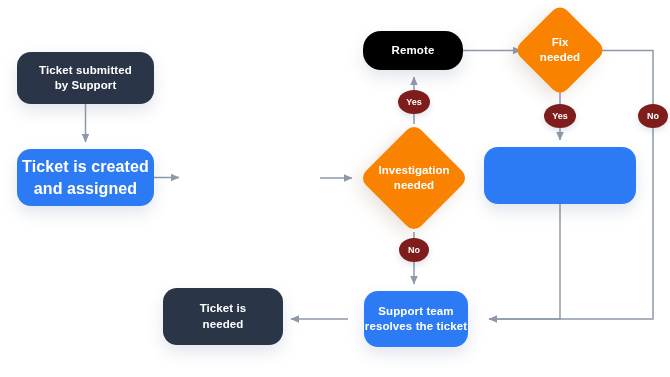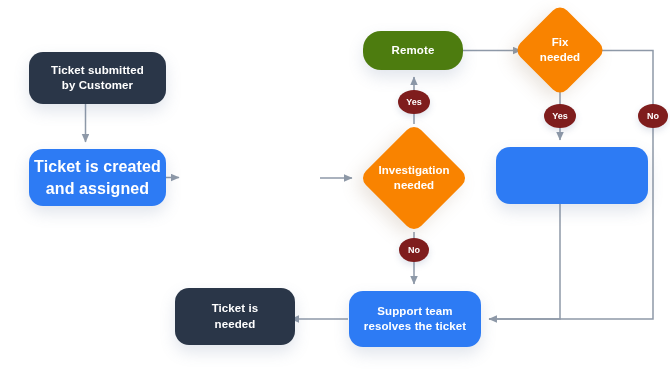--- a/index.html
+++ b/index.html
@@ -33,31 +33,30 @@
     text-align: center;
     color: #ffffff;
     font-weight: bold;
     letter-spacing: 0.1px;
     line-height: 1.32;
     z-index: 3;
   }
   .node-box {
     border-radius: 14px;
     box-shadow: 0 7px 16px rgba(90, 110, 150, 0.18);
-    margin-left: 12px;
   }
   .node-box.dark {
     background: #2a3648;
   }
   .node-box.blue {
     background: #2d7bf4;
   }
   .node-pill {
     border-radius: 18px;
-    background: #4d7c0f;
+    background: #000000;
     box-shadow: 0 7px 16px rgba(90, 110, 150, 0.18);
   }
   .node-diamond-wrap {
     position: absolute;
     z-index: 3;
   }
   .node-diamond-shape {
     position: absolute;
     left: 50%;
     top: 50%;
@@ -129,21 +128,21 @@
 
       <path d="M414,232 L414,284" marker-end="url(#arrow)"></path>
 
       <path d="M348,319 L291,319" marker-end="url(#arrow)"></path>
     </g>
   </svg>
 
   <div class="node node-box dark" style="left:17px; top:52px; width:137px; height:52px; font-size:11.5px;">
     <div>
       <span>Ticket submitted</span><br>
-      <span>by Customer</span>
+      <span>by Support</span>
     </div>
   </div>
 
   <div class="node node-box blue" style="left:17px; top:149px; width:137px; height:57px; font-size:16px;">
     <div>
       <span>Ticket is created</span><br>
       <span>and assigned</span>
     </div>
   </div>
 
@@ -171,21 +170,21 @@
       </div>
     </div>
   </div>
 
   <div class="node node-box blue" style="left:484px; top:147px; width:152px; height:57px; font-size:11.5px;">
     <div>
       <br>
     </div>
   </div>
 
-  <div class="node node-box blue" style="left:337px; top:291px; width:132px; height:56px; font-size:11.5px;">
+  <div class="node node-box blue" style="left:364px; top:291px; width:104px; height:56px; font-size:11.5px;">
     <div>
       <span>Support team</span><br>
       <span>resolves the ticket</span>
     </div>
   </div>
 
   <div class="node node-box dark" style="left:163px; top:288px; width:120px; height:57px; font-size:11.5px;">
     <div>
       <span>Ticket is</span><br>
       <span>needed</span>

